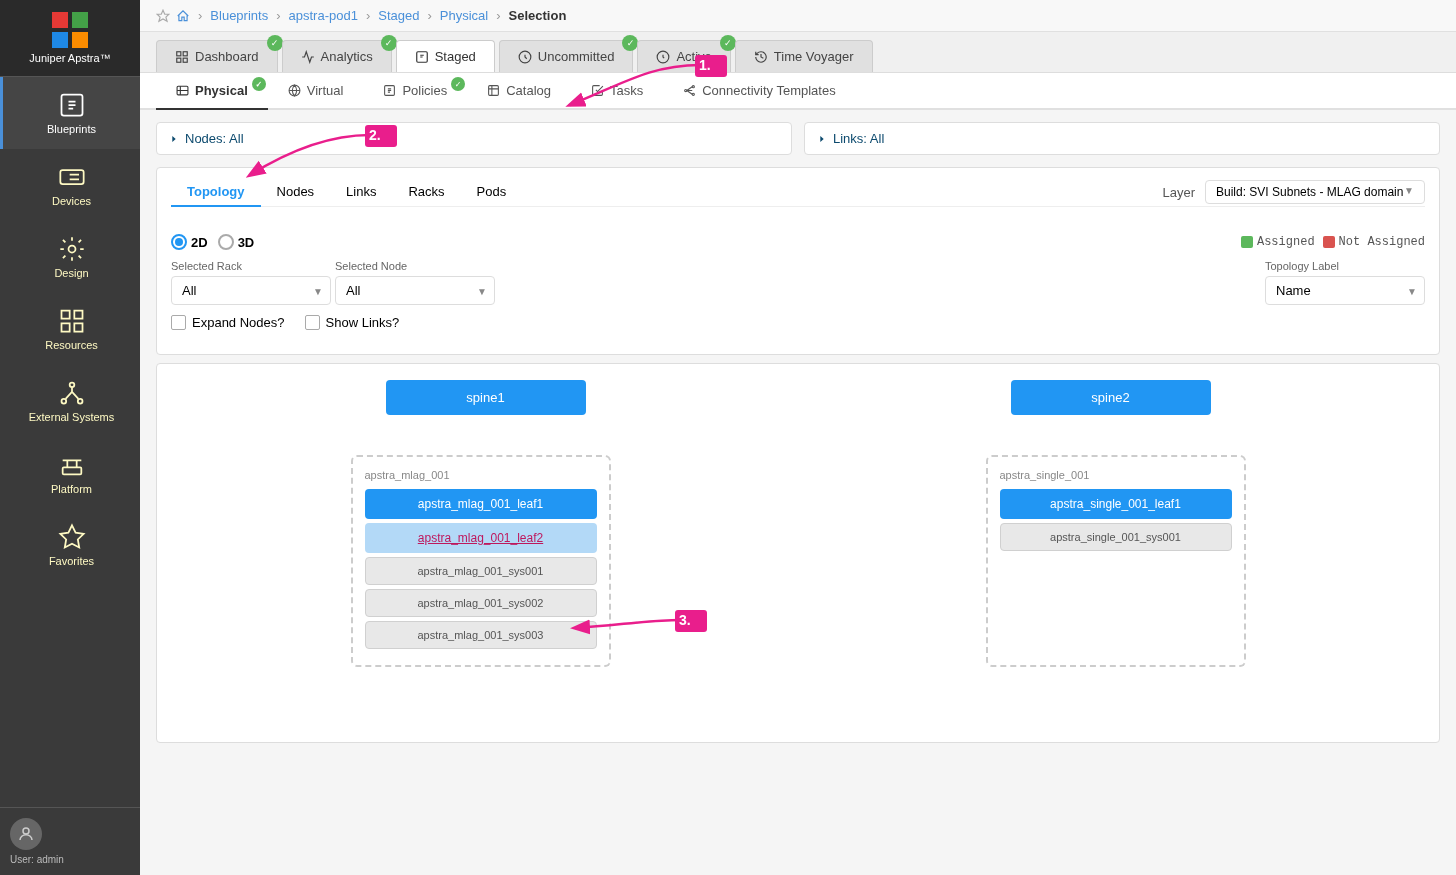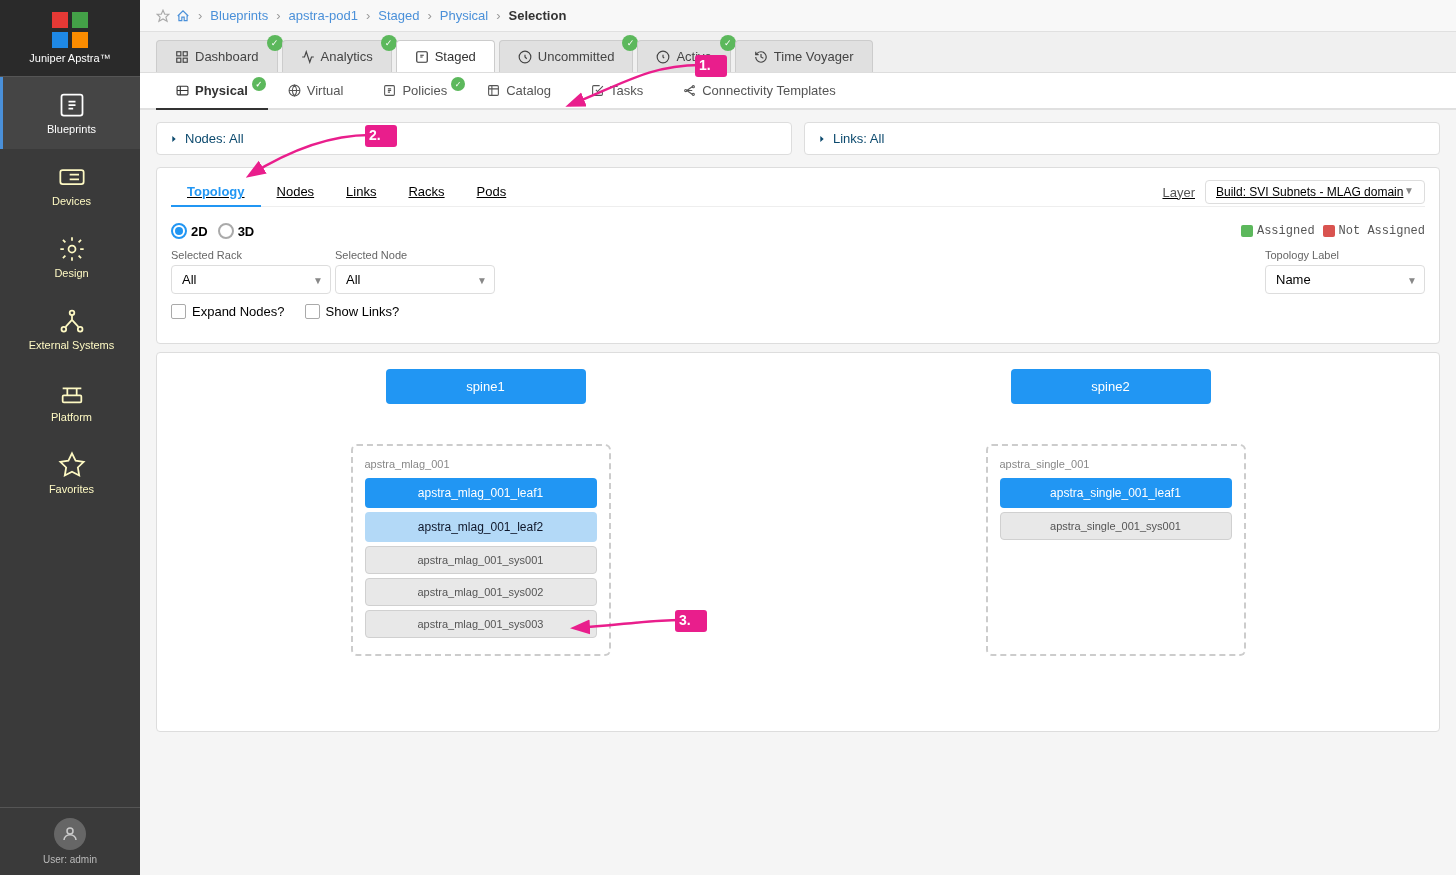--- a/index.html
+++ b/index.html
@@ -51,21 +51,20 @@
     .sidebar-item svg { width: 28px; height: 28px; margin-bottom: 4px; }
     .sidebar-item-label { font-size: 11px; text-align: center; }
 
     .sidebar-bottom {
       margin-top: auto;
       width: 100%;
       border-top: 1px solid #555;
       padding: 10px;
       display: flex;
       flex-direction: column;
-      align-items: center;
     }
     .user-avatar { width: 32px; height: 32px; border-radius: 50%; background: #666; display: flex; align-items: center; justify-content: center; margin-bottom: 4px; }
     .user-label { font-size: 10px; color: #bbb; }
 
     
     .main {
       flex: 1;
       display: flex;
       flex-direction: column;
       overflow: hidden;
@@ -202,22 +201,21 @@
       background: #fff;
       border: 1px solid #ddd;
       border-radius: 4px;
       padding: 10px 14px;
       margin-bottom: 8px;
     }
     .topo-tabs {
       display: flex;
       gap: 0;
       border-bottom: 1px solid #eee;
-      margin-bottom: 16px;
-      text-decoration: underline;
+      margin-bottom: 27px;
     }
     .topo-tab {
       padding: 6px 16px;
       font-size: 13px;
       cursor: pointer;
       color: #000000;
       border-bottom: 2px solid transparent;
       margin-bottom: -1px;
     }
     .topo-tab.active {
@@ -363,27 +361,28 @@
       padding: 8px 14px;
       border-radius: 4px;
       font-size: 12px;
       font-weight: 500;
       cursor: pointer;
       margin-bottom: 4px;
       text-align: center;
     }
     .leaf-node-light {
       background: #b3d9f7;
-      color: #0f172a;
+      color: #be185d;
       padding: 8px 14px;
       border-radius: 4px;
       font-size: 12px;
       cursor: pointer;
       margin-bottom: 4px;
       text-align: center;
+      text-decoration: underline;
     }
     .sys-node {
       background: #e8e8e8;
       color: #555;
       padding: 7px 14px;
       border-radius: 4px;
       font-size: 11px;
       cursor: pointer;
       margin-bottom: 4px;
       text-align: center;
@@ -423,20 +422,26 @@
   </div>
 
   <div class="sidebar-item">
     <svg viewBox="0 0 24 24" fill="none" stroke="currentColor" stroke-width="1.5">
       <circle cx="12" cy="12" r="3"></circle>
       <path d="M12 2v3M12 19v3M4.22 4.22l2.12 2.12M17.66 17.66l2.12 2.12M2 12h3M19 12h3M4.22 19.78l2.12-2.12M17.66 6.34l2.12-2.12"></path>
     </svg>
     <span class="sidebar-item-label">Design</span>
   </div>
 
+  <div class="sidebar-item">
+    <svg viewBox="0 0 24 24" fill="none" stroke="currentColor" stroke-width="1.5">
+      <path d="M3 3h7v7H3zM14 3h7v7h-7zM14 14h7v7h-7zM3 14h7v7H3z"></path>
+    </svg>
+    <span class="sidebar-item-label">Resources</span>
+  </div>
 
   <div class="sidebar-item">
     <svg viewBox="0 0 24 24" fill="none" stroke="currentColor" stroke-width="1.5">
       <circle cx="12" cy="5" r="2"></circle>
       <circle cx="5" cy="19" r="2"></circle>
       <circle cx="19" cy="19" r="2"></circle>
       <path d="M12 7v4M12 11l-5.5 6M12 11l5.5 6"></path>
     </svg>
     <span class="sidebar-item-label">External Systems</span>
   </div>

